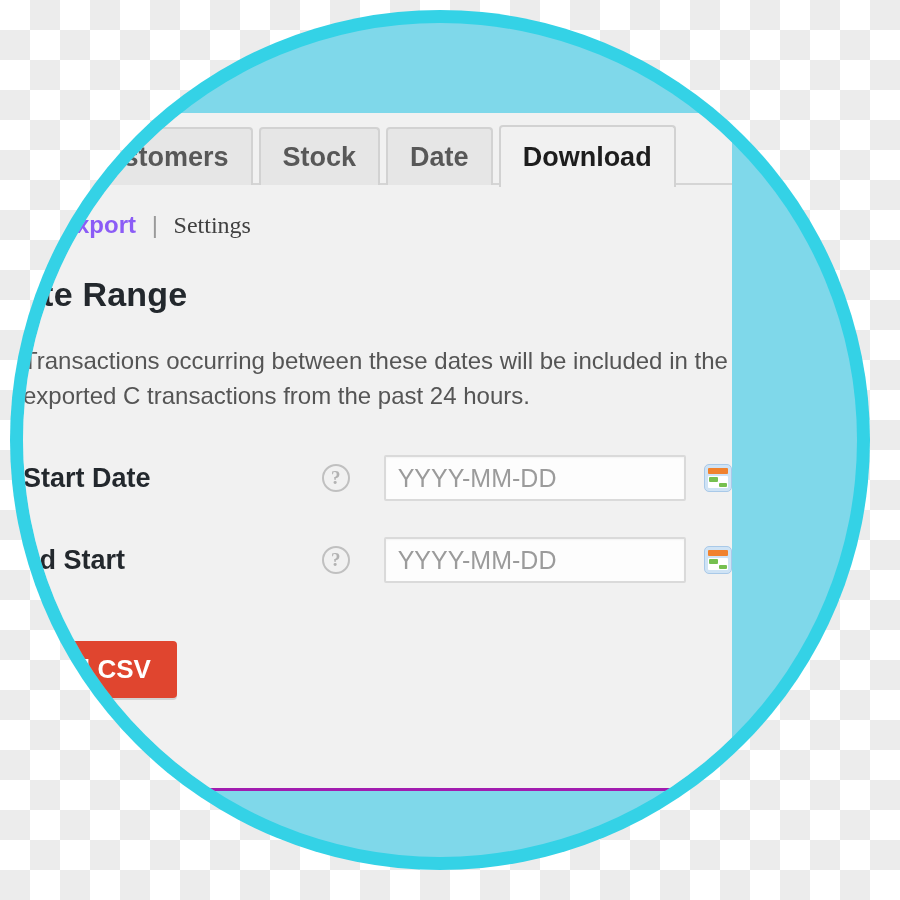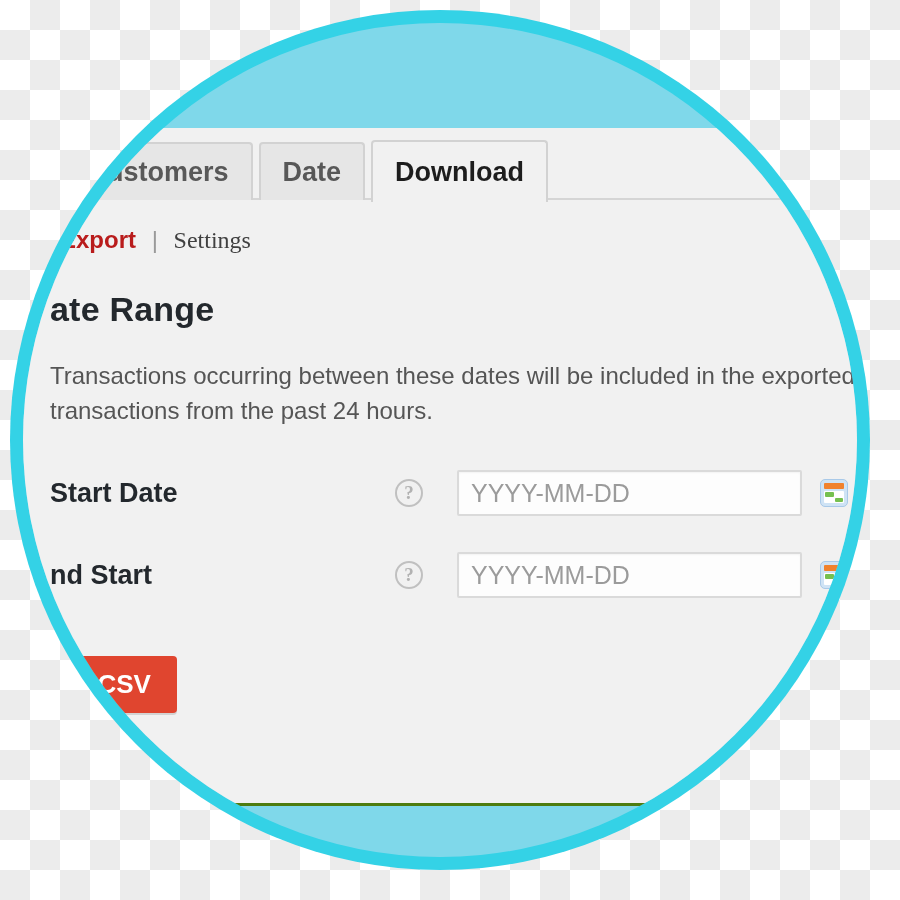--- a/index.html
+++ b/index.html
@@ -45,25 +45,25 @@
     height: 834px;
     border-radius: 50%;
     overflow: hidden;
     background: #7fd8ea;
   }
 
   
   .shot {
     position: absolute;
     left: -23px;   
-    top: 105px;
-    width: 900px;
+    top: 90px;
+    width: 732px;
     height: 678px;
     background: #f1f1f1;
-    border-bottom: 3px solid #4d7c0f;
+    border-bottom: 3px solid #a21caf;
     box-sizing: border-box;
     filter: blur(0.35px);
   }
 
   
   .tabbar {
     position: relative;
     height: 72px;
     padding-left: 36px;
     background: #f1f1f1;
@@ -107,35 +107,35 @@
   }
 
   
   .subnav {
     padding: 26px 0 0 60px;
     font-size: 24px;
     color: #444;
   }
   .subnav .crumb {
     font-weight: bold;
-    color: #b91c1c;
+    color: #8b5cf6;
   }
   .subnav .sep {
     color: #9a9a9a;
     margin: 0 9px;
   }
   .subnav .link {
     color: #404040;
     text-decoration: none;
     font-family: Liberation Serif, serif;
   }
 
   
   .content {
-    padding: 36px 0 0 50px;
+    padding: 36px 0 0 23px;
   }
   .section-title {
     font-size: 34px;
     font-weight: bold;
     color: #23282d;
     margin: 0 0 30px 0;
     letter-spacing: .2px;
   }
   .desc {
     font-size: 24px;
@@ -253,20 +253,23 @@
     <div class="circle-inner">
 
       <div class="shot">
 
         <div class="tabbar">
           <div class="tab first">
             <span>rs</span>
           </div>
           <div class="tab">
             <span>Customers</span>
+          </div>
+          <div class="tab">
+            <span>Stock</span>
           </div>
           <div class="tab">
             <span>Date</span>
           </div>
           <div class="tab active">
             <span>Download</span>
           </div>
         </div>
 
         <div class="subnav">

